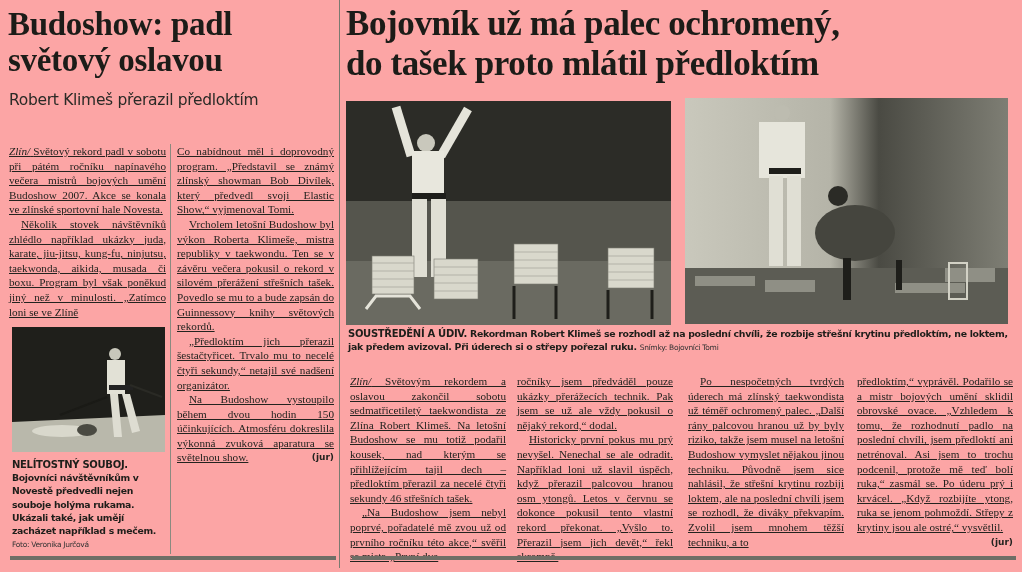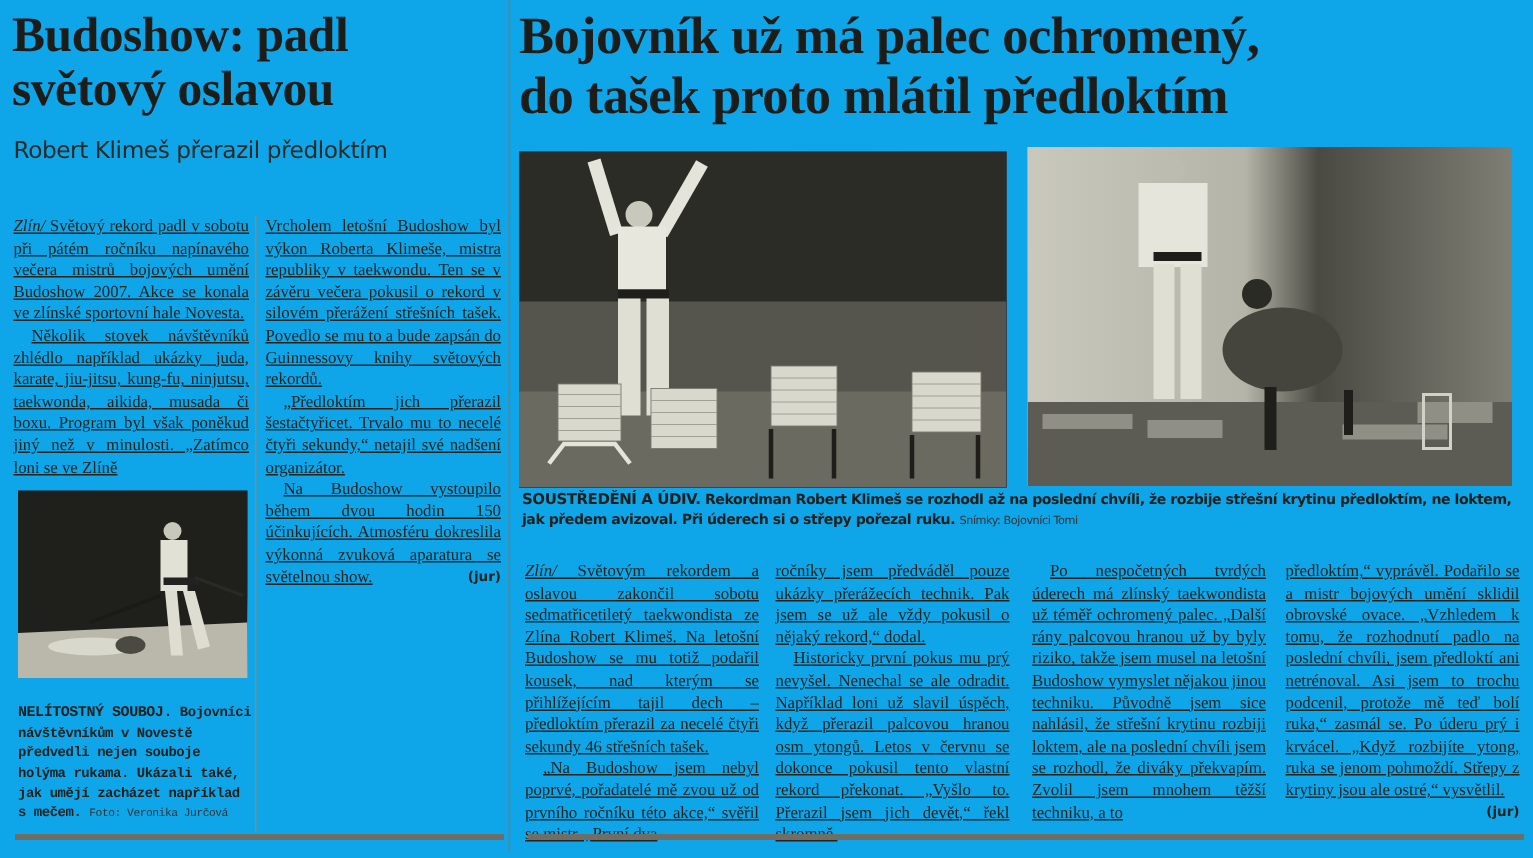--- a/index.html
+++ b/index.html
@@ -3,21 +3,21 @@
 <meta charset="utf-8">
 <style>
   * { box-sizing: border-box; margin: 0; padding: 0; }
   html, body { width: 1022px; height: 572px; overflow: hidden; }
   body {
     background: #ecece2;
     font-family: "DejaVu Serif", serif;
     color: #1e1e1a;
     position: relative;
   }
-  .page { position: absolute; inset: 0; background: #0ea5e9; }
+  .page { position: absolute; inset: 0; background: #fca5a5; }
 
   
   .left { position: absolute; left: 0; top: 0; width: 338px; height: 560px; }
   .left-head {
     position: absolute; left: 8px; top: 6px; width: 326px;
     font-family: "Liberation Serif", serif; font-size: 33px; line-height: 36px;
     color: #1c1c18; letter-spacing: -0.3px;
   }
   .left-sub {
     position: absolute; left: 9px; top: 90px; width: 320px;
@@ -42,21 +42,21 @@
     background: #3a3a34;
   }
   .photo-small { left: 12px; top: 327px; width: 153px; height: 125px; background: linear-gradient(180deg,#1b1b17 0%,#2a2a25 55%,#9a9a8e 75%,#c9c8bb 100%); }
   .caption {
     position: absolute;
     font-family: "DejaVu Sans", sans-serif; font-weight: bold;
     font-size: 9.3px; line-height: 13.2px; color: #1e1e1a; letter-spacing: -0.3px;
   }
   .caption .lead { font-size: 10px; }
   .caption .credit { font-weight: normal; font-size: 7.5px; color: #333; }
-  .cap-left { left: 12px; top: 468px; width: 158px; font-family: Liberation Mono, monospace; }
+  .cap-left { left: 12px; top: 458px; width: 158px; }
 
   
   .right-head {
     position: absolute; left: 346px; top: 4px; width: 670px;
     font-family: "Liberation Serif", serif; font-size: 35px; line-height: 40px;
     color: #1c1c18; letter-spacing: -0.4px;
   }
   .photo-1 { left: 346px; top: 101px; width: 325px; height: 224px;
     background: radial-gradient(ellipse at 30% 25%, #4a4a42 0%, #2b2b26 60%), #2b2b26; }
   .photo-2 { left: 685px; top: 98px; width: 323px; height: 226px;
@@ -89,20 +89,21 @@
     </div>
 
     <div class="col-text lc1">
       <p><span class="place">Zlín/</span> <span>Světový rekord padl v sobotu při pátém ročníku napínavého večera mistrů bojových umění Budoshow 2007. Akce se konala ve zlínské sportovní hale Novesta.</span></p>
       <p>Několik stovek návštěvníků zhlédlo například ukázky juda, karate, jiu-jitsu, kung-fu, ninjutsu, taekwonda, aikida, musada či boxu. Program byl však poněkud jiný než v minulosti. „Zatímco loni se ve Zlíně</p>
     </div>
 
     <div class="vrule" style="left:170px; top:144px; height:410px;"></div>
 
     <div class="col-text lc2">
+      <p>Co nabídnout měl i doprovodný program. „Představil se známý zlínský showman Bob Divílek, který předvedl svoji Elastic Show,“ vyjmenoval Tomi.</p>
       <p>Vrcholem letošní Budoshow byl výkon Roberta Klimeše, mistra republiky v taekwondu. Ten se v závěru večera pokusil o rekord v silovém přerážení střešních tašek. Povedlo se mu to a bude zapsán do Guinnessovy knihy světových rekordů.</p>
       <p>„Předloktím jich přerazil šestačtyřicet. Trvalo mu to necelé čtyři sekundy,“ netajil své nadšení organizátor.</p>
       <p><span>Na Budoshow vystoupilo během dvou hodin 150 účinkujících. Atmosféru dokreslila výkonná zvuková aparatura se světelnou show.</span> <span class="sig">(jur)</span></p>
     </div>
 
     <div class="photo photo-small" title="Two martial artists: one lying on the mat, the other standing holding a sword">
       <svg class="svg-fill" viewBox="0 0 153 125" preserveAspectRatio="none">
         <rect width="153" height="125" fill="#1f1f1b"></rect>
         <polygon points="0,95 153,88 153,125 0,125" fill="#b9b8ab"></polygon>
         <ellipse cx="50" cy="104" rx="30" ry="6" fill="#d9d8cc"></ellipse>

